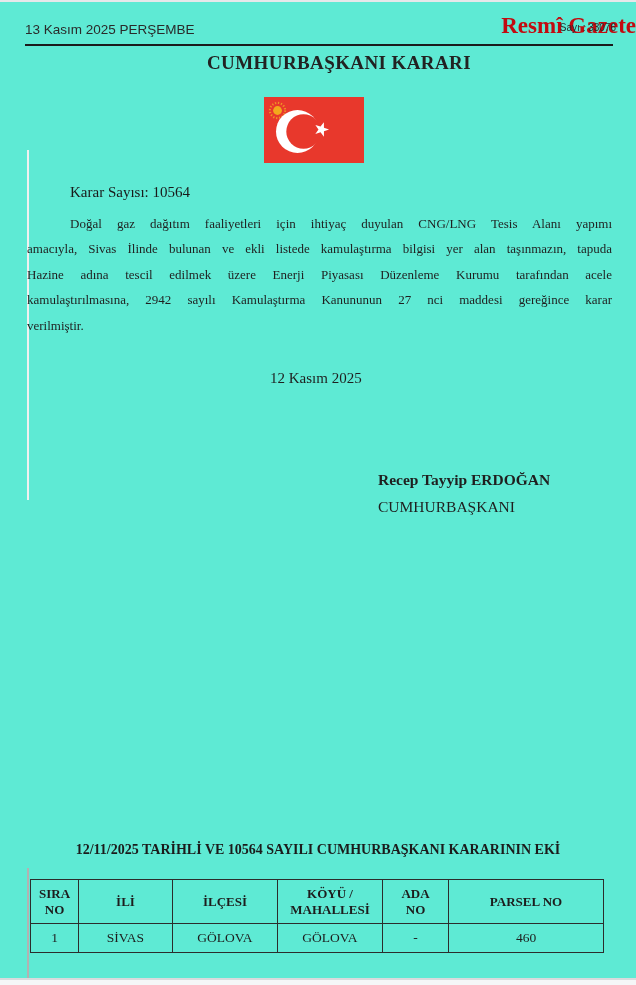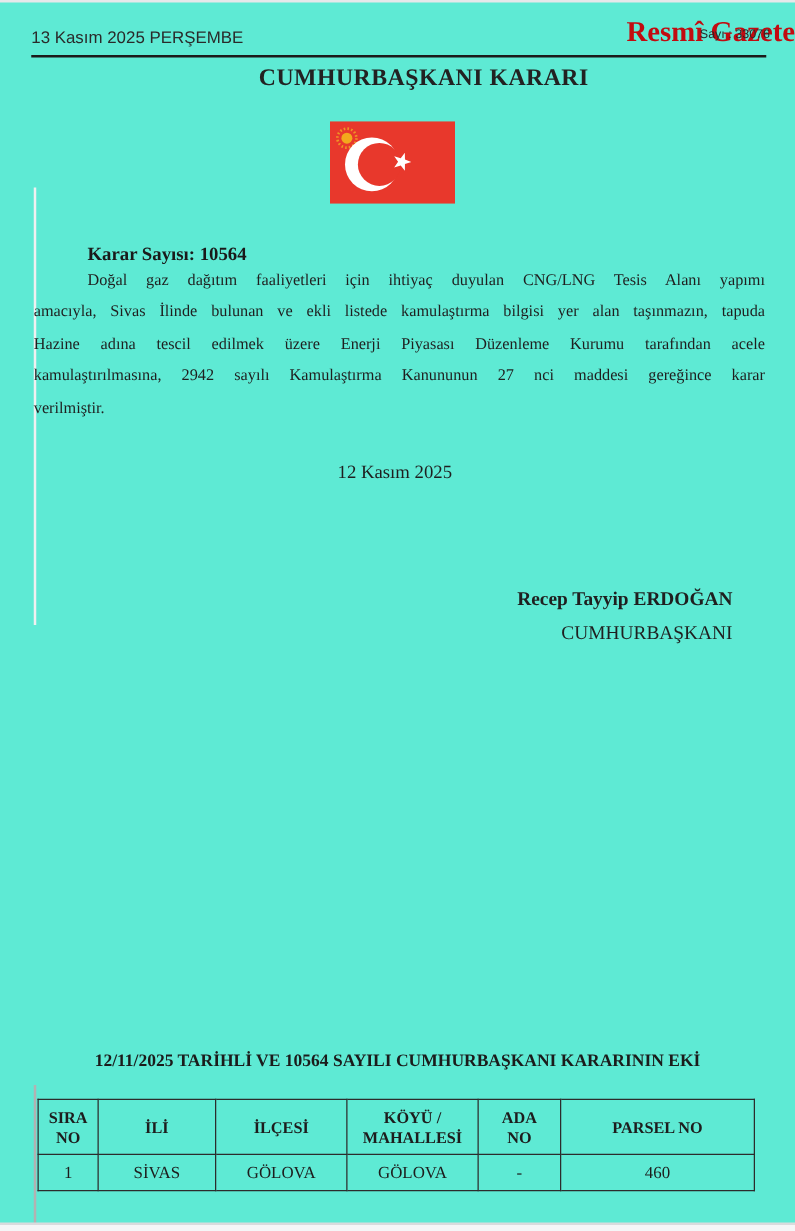--- a/index.html
+++ b/index.html
@@ -37,39 +37,39 @@
 
   .doc-title{
     position:absolute;left:0;right:0;top:52px;text-align:center;
     font-size:19px;font-weight:bold;letter-spacing:0.4px;color:#222;margin-left:42px;
   }
 
   .flag{position:absolute;left:264px;top:97px;width:100px;height:66px;}
 
   .decree-no{
     position:absolute;left:70px;top:184px;
-    font-size:15px;font-weight:bold;color:#1a1a1a;margin-top:12px;
+    font-size:15px;font-weight:normal;color:#1a1a1a;
   }
 
   .decree-body{
     position:absolute;left:27px;top:211px;width:585px;
     font-size:13px;line-height:25.4px;color:#1f1f1f;
   }
   .para-line{text-align:justify;text-align-last:justify;}
   .para-line.first{padding-left:43px;}
   .para-line.last{text-align-last:left;}
 
   .decree-date{
     position:absolute;left:270px;top:370px;
     font-size:15px;color:#1f1f1f;
   }
 
   .signature{
     position:absolute;left:378px;top:466px;width:208px;
-    text-align:right;line-height:27px;font-size:15.5px;color:#1f1f1f;
+    text-align:left;line-height:27px;font-size:15.5px;color:#1f1f1f;
   }
   .signature .name{font-weight:bold;}
 
   .annex-title{
     position:absolute;left:0;right:0;top:797px;text-align:center;
     font-size:14px;font-weight:bold;line-height:17.5px;color:#1b1b1b;margin-top:44px;
   }
   .annex-title .sub{text-decoration:underline;}
 
   table.annex{

